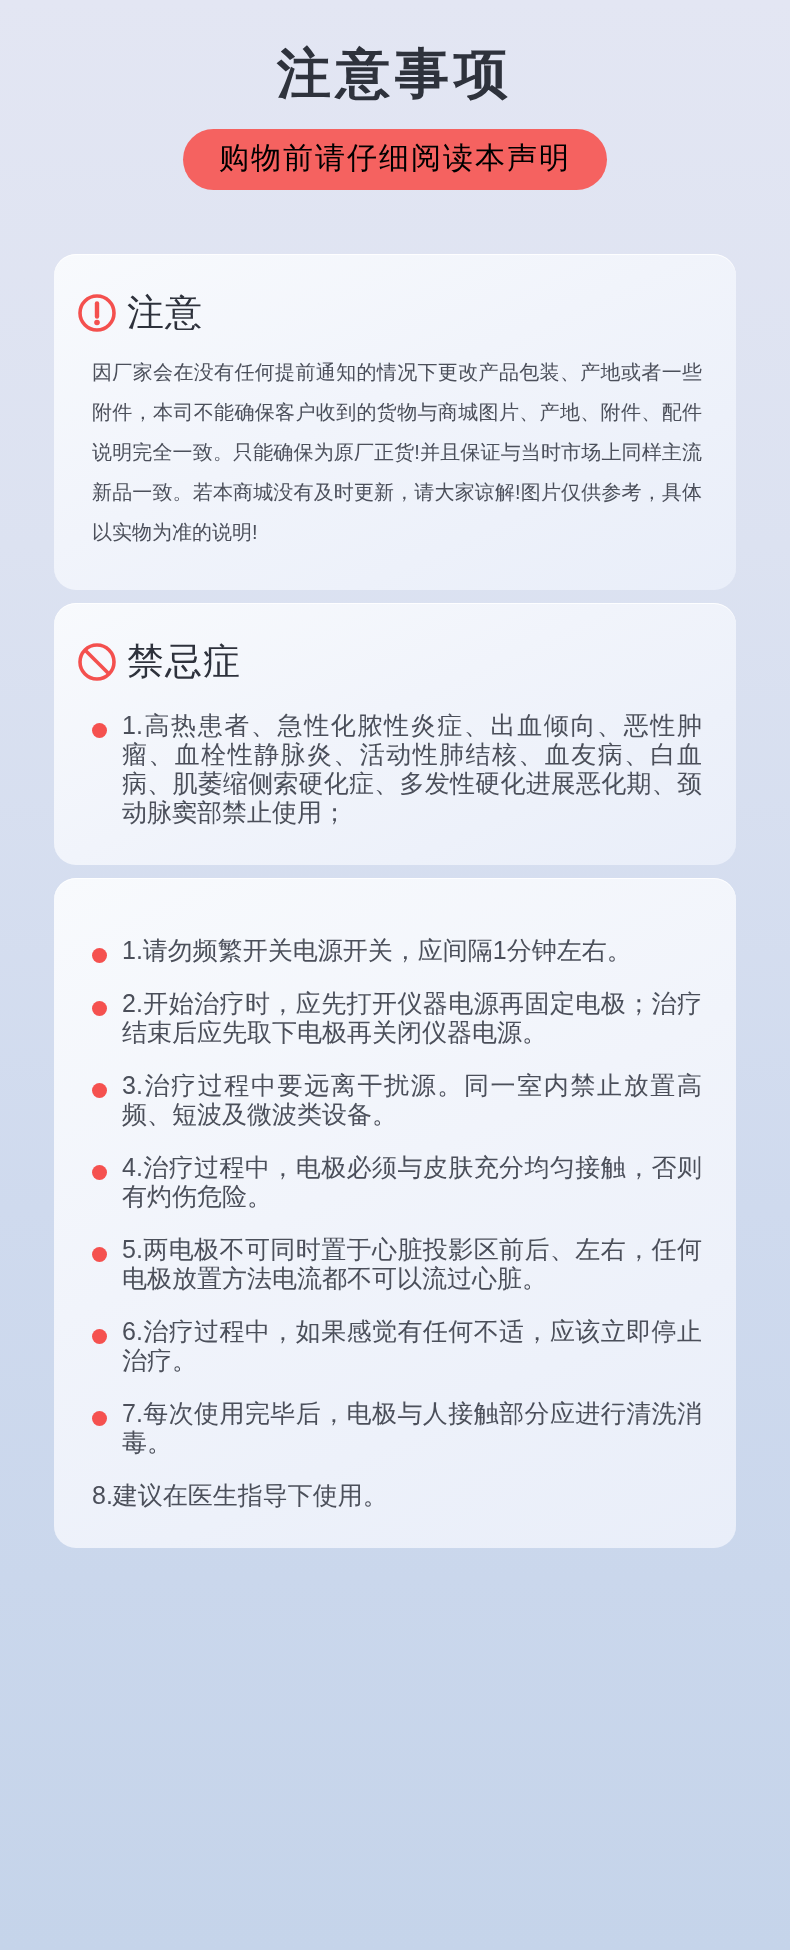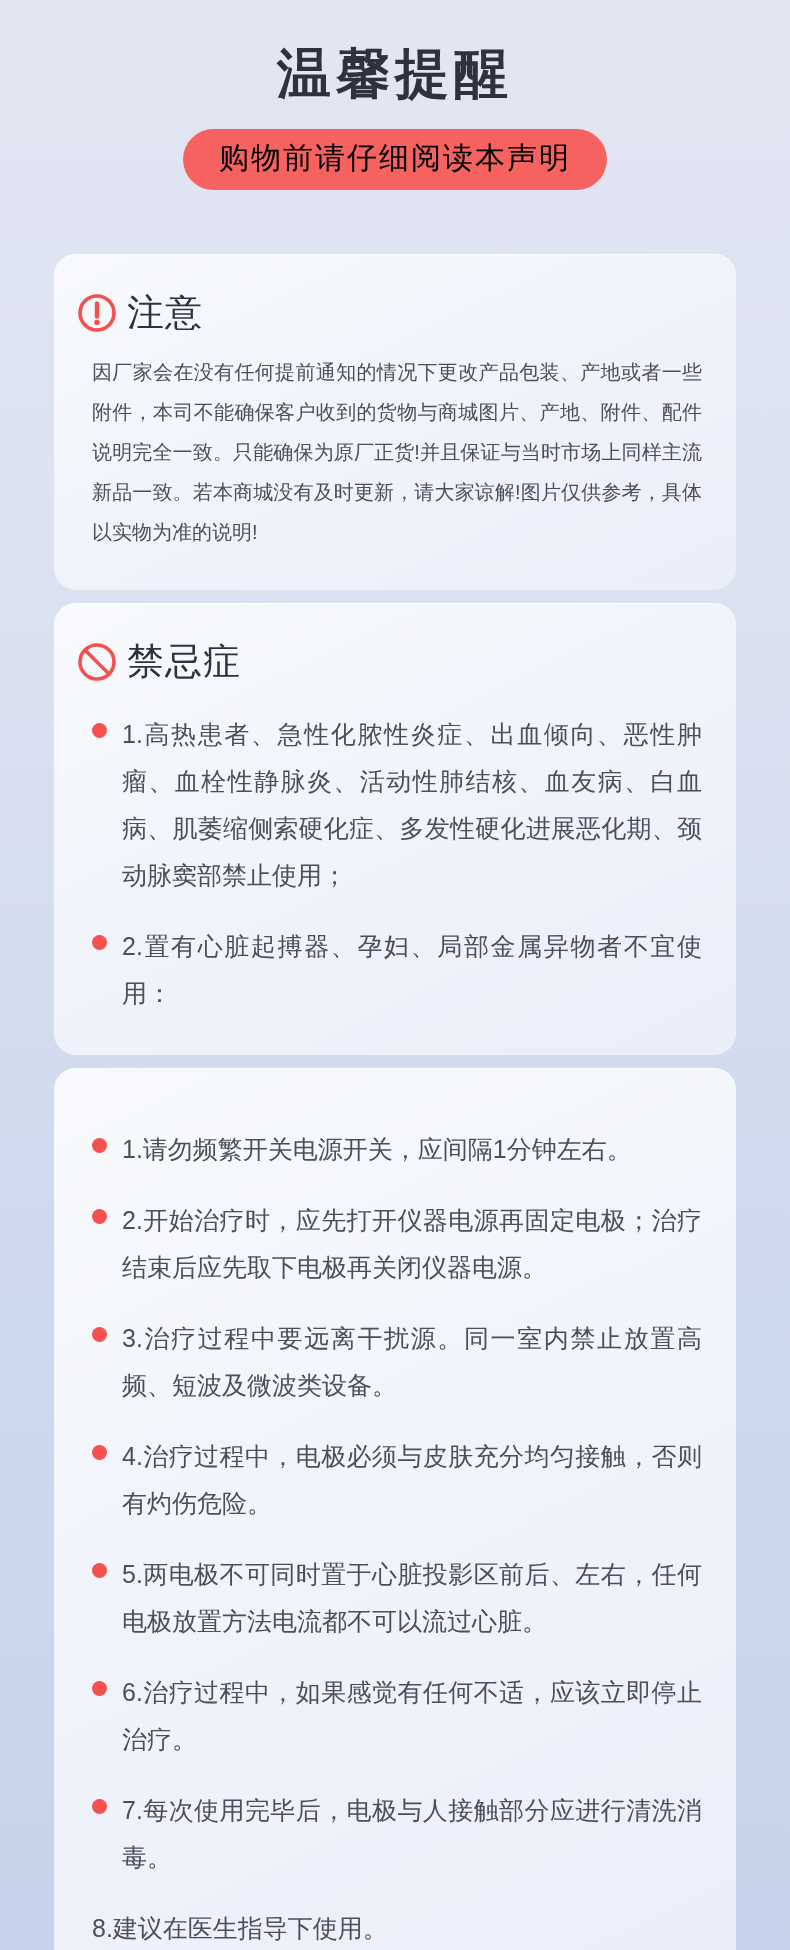--- a/index.html
+++ b/index.html
@@ -63,39 +63,39 @@
     color: #4b4f5a;
     text-align: justify;
   }
   .card-list { list-style: none; margin-left: 16px; }
   .card-list li {
     display: flex;
     align-items: flex-start;
     gap: 15px;
     margin-top: 24px;
     font-size: 25px;
-    line-height: 47px;
+    line-height: 29px;
     color: #4b4f5a;
     text-align: justify;
   }
   .bullet {
     flex: 0 0 auto;
     width: 15px;
     height: 15px;
     margin-top: 12px;
     border-radius: 50%;
     background: #f5514f;
   }
 </style>
 </head>
 <body>
 
 <div class="wrap">
 
-  <h1 class="page-title">温馨提醒</h1>
+  <h1 class="page-title">注意事项</h1>
 
   <div class="pill">购物前请仔细阅读本声明</div>
 
   <div class="cards">
 
     <section class="card">
       <div class="card-header">
         <span class="icon">
           <svg viewBox="0 0 42 42" width="42" height="42">
             <circle cx="21" cy="21" r="17" fill="none" stroke="#f4504e" stroke-width="3.6"></circle>
@@ -115,24 +115,20 @@
             <circle cx="21" cy="21" r="17" fill="none" stroke="#f4504e" stroke-width="3.6"></circle>
             <line x1="9.2" y1="9.2" x2="32.8" y2="32.8" stroke="#f4504e" stroke-width="3.6"></line>
           </svg>
         </span>
         <h2 class="card-title">禁忌症</h2>
       </div>
       <ul class="card-list">
         <li>
             <span class="bullet"></span>
             <span>1.高热患者、急性化脓性炎症、出血倾向、恶性肿瘤、血栓性静脉炎、活动性肺结核、血友病、白血病、肌萎缩侧索硬化症、多发性硬化进展恶化期、颈动脉窦部禁止使用；</span>
-          </li>
-        <li>
-            <span class="bullet"></span>
-            <span>2.置有心脏起搏器、孕妇、局部金属异物者不宜使用：</span>
           </li>
       </ul>
     </section>
 
     <section class="card">
       <ul class="card-list">
         <li>
             <span class="bullet"></span>
             <span>1.请勿频繁开关电源开关，应间隔1分钟左右。</span>
           </li>

